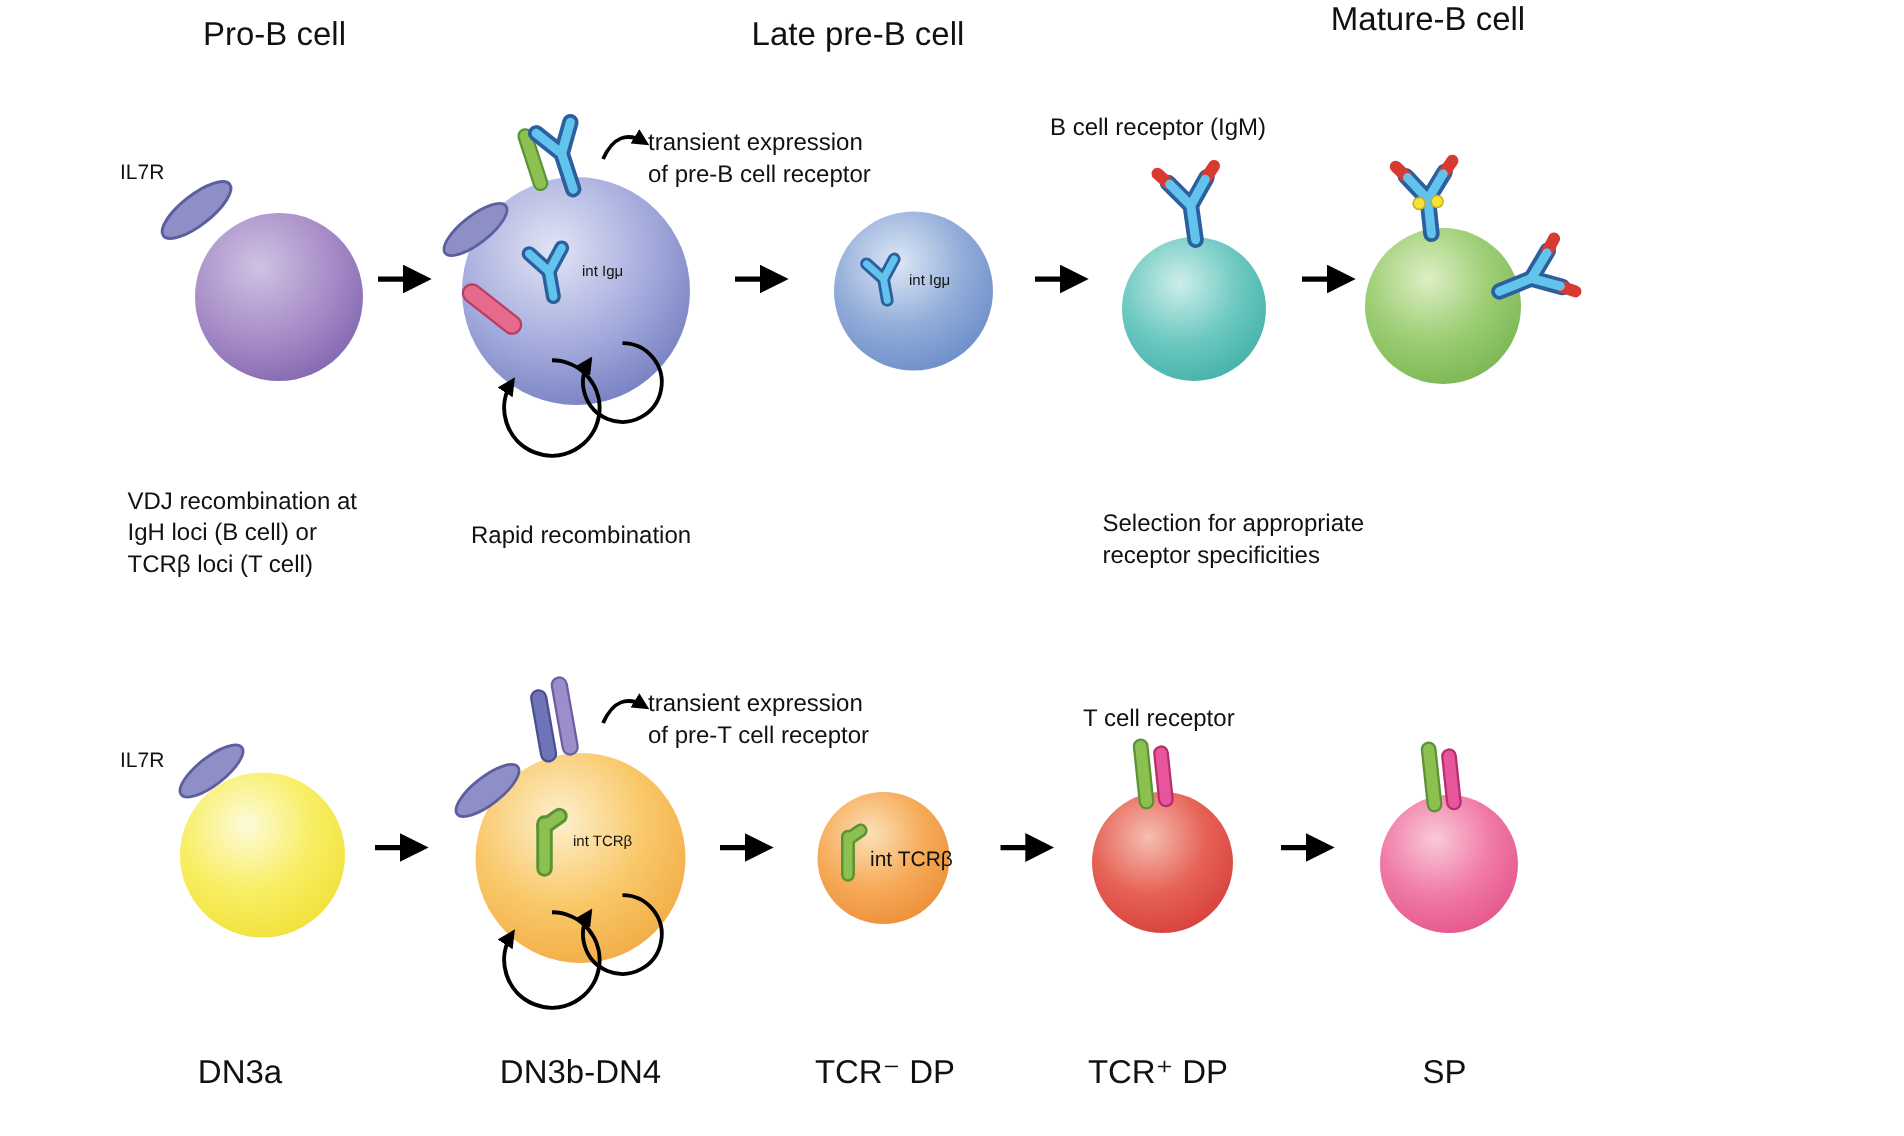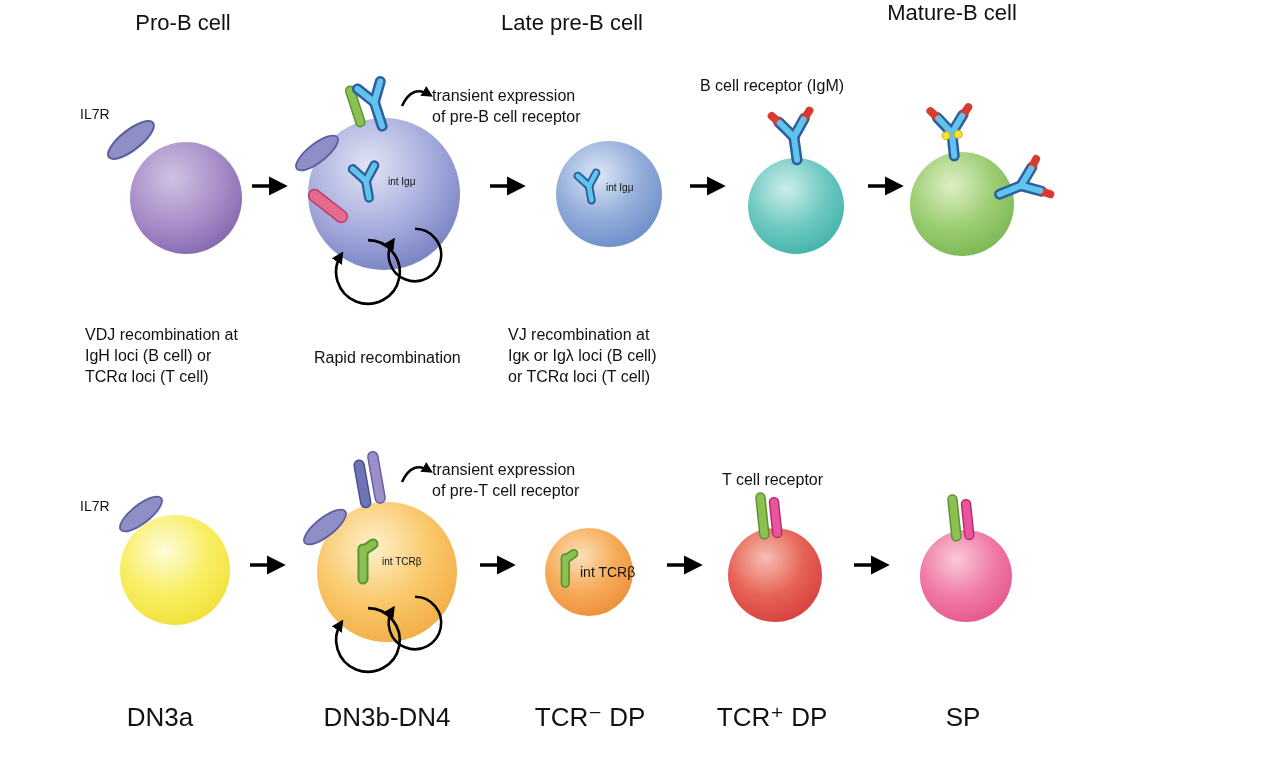--- a/index.html
+++ b/index.html
@@ -1,21 +1,21 @@
 <!DOCTYPE html>
 <html><head>
 <meta charset="utf-8">
 <style>
   * { margin:0; padding:0; box-sizing:border-box; }
   html,body { background:#ffffff; }
   body { font-family:"Liberation Sans","DejaVu Sans",sans-serif; color:#111; }
   .canvas { position:relative; width:1269px; height:757px; background:#fff; overflow:hidden; }
   .abs { position:absolute; }
   .stage-header { font-size:22px; transform:translateX(-50%); white-space:nowrap; }
-  .stage-label  { font-size:26px; transform:translateX(-50%); white-space:nowrap; }
+  .stage-label  { font-size:22px; transform:translateX(-50%); white-space:nowrap; }
   .note { font-size:16px; line-height:1.3; white-space:pre-line; }
   .tinylabel { font-size:14px; white-space:nowrap;text-align:center; }
   .intlabel { font-size:10px; white-space:nowrap; }
   .cell { position:absolute; border-radius:50%; }
   svg { display:block; overflow:visible; }
 </style>
 </head>
 <body>
 
 <div class="canvas">
@@ -180,25 +180,24 @@
       <g stroke="#62c4ec" stroke-width="6">
           <path d="M26 50 V27"></path>
           <path d="M26 27 L14 11"></path>
           <path d="M26 27 L38 11"></path>
         </g>
     </g>
   </svg>
 
   <div class="note abs" style="left:85px;top:325px">VDJ recombination at
 IgH loci (B cell) or
-TCRα loci (T cell)</div>
+TCRβ loci (T cell)</div>
   <div class="note abs" style="left:314px;top:348px">Rapid recombination</div>
-  <div class="note abs" style="left:508px;top:325px">VJ recombination at
-Igκ or Igλ loci (B cell)
-or TCRα loci (T  cell)</div>
+  <div class="note abs" style="left:735px;top:340px">Selection for appropriate
+receptor specificities</div>
 
   <div class="tinylabel abs" style="left:80px;top:498px">IL7R</div>
   <div class="cell" style="left:120px;top:515px;width:110px;height:110px;background:radial-gradient(circle at 40% 32%, #fdfbda 0%, #f8ee62 45%, #efdc2e 92%)"></div>
   <svg class="abs" style="left:112px;top:503px;transform:rotate(-38deg)" width="58" height="22" viewBox="0 0 62 24">
     <ellipse cx="31" cy="12" rx="28" ry="10" fill="#8d8fc6" stroke="#5c5e9e" stroke-width="2"></ellipse>
   </svg>
 
   <svg class="abs" style="left:248px;top:556px" width="46" height="18" viewBox="0 0 46 18">
     <line x1="2" y1="9" x2="32" y2="9" stroke="#000" stroke-width="3.5" marker-end="url(#ah)"></line>
   </svg>

